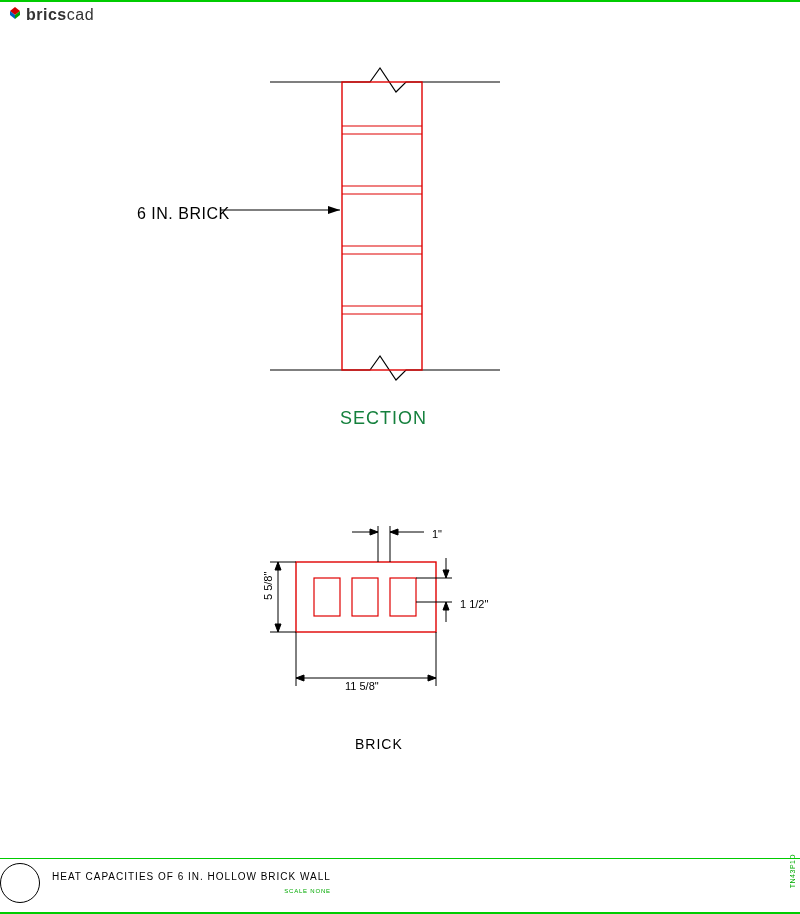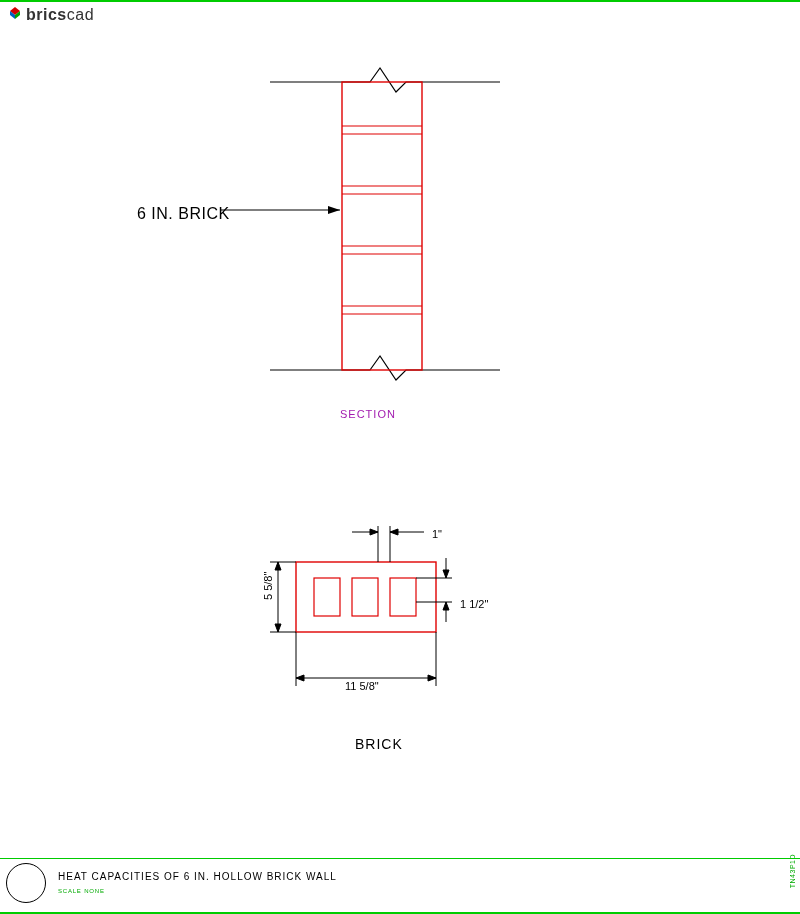--- a/index.html
+++ b/index.html
@@ -44,23 +44,23 @@
     bottom: 60px;
   }
   svg.drawing {
     width: 100%;
     height: 100%;
   }
   .section-label {
     position: absolute;
     top: 408px;
     left: 340px;
-    font-size: 11px;
+    font-size: 18px;
     letter-spacing: 1px;
-    color: #a21caf;
+    color: #15803d;
   }
   .plan-label {
     position: absolute;
     top: 736px;
     left: 355px;
     font-size: 14px;
     letter-spacing: 1px;
     color: #000;
   }
   .brick-label {
@@ -110,21 +110,21 @@
   }
   .title-block {
     position: absolute;
     bottom: 8px;
     left: 0;
     right: 0;
     height: 48px;
     border-top: 1px solid #00cc00;
     display: flex;
     align-items: center;
-    padding-left: 6px;
+    text-align: right;
   }
   .title-circle {
     width: 40px;
     height: 40px;
     border: 1px solid #000;
     border-radius: 50%;
     flex-shrink: 0;
   }
   .title-text {
     margin-left: 12px;

